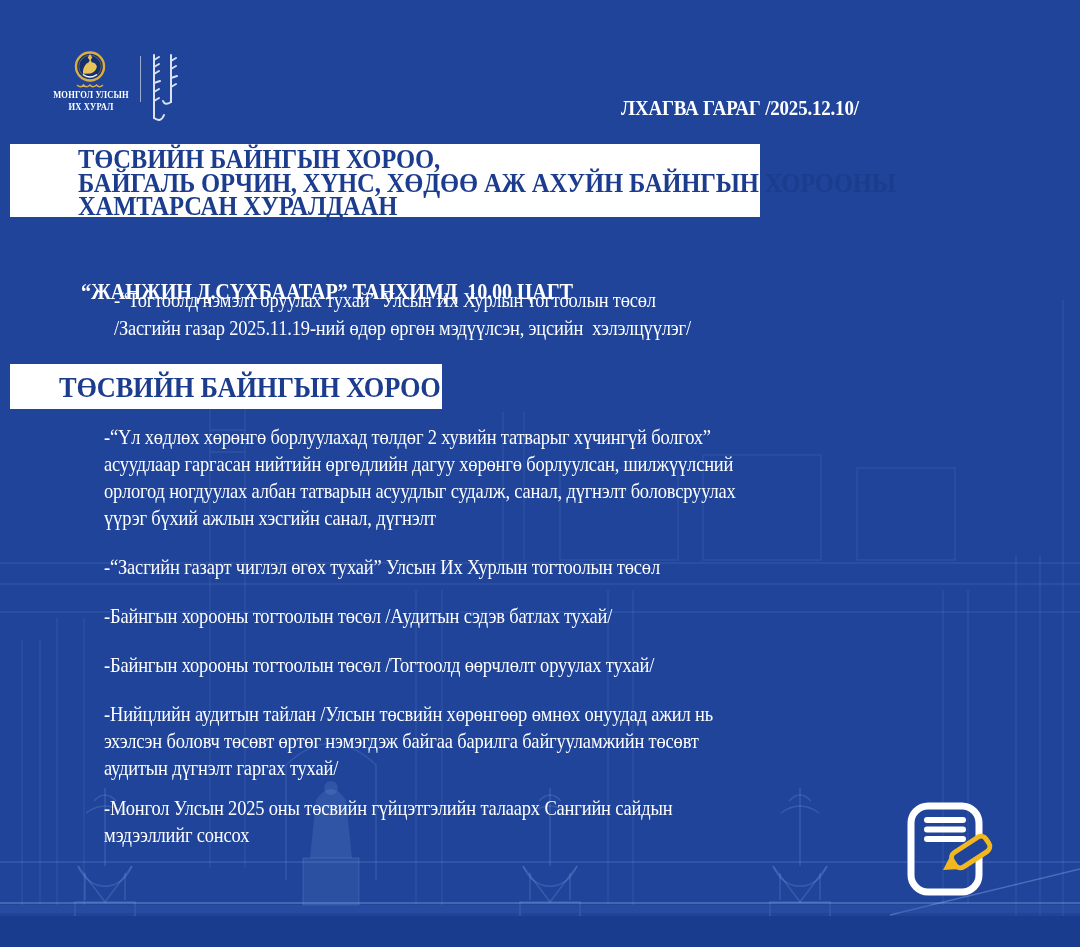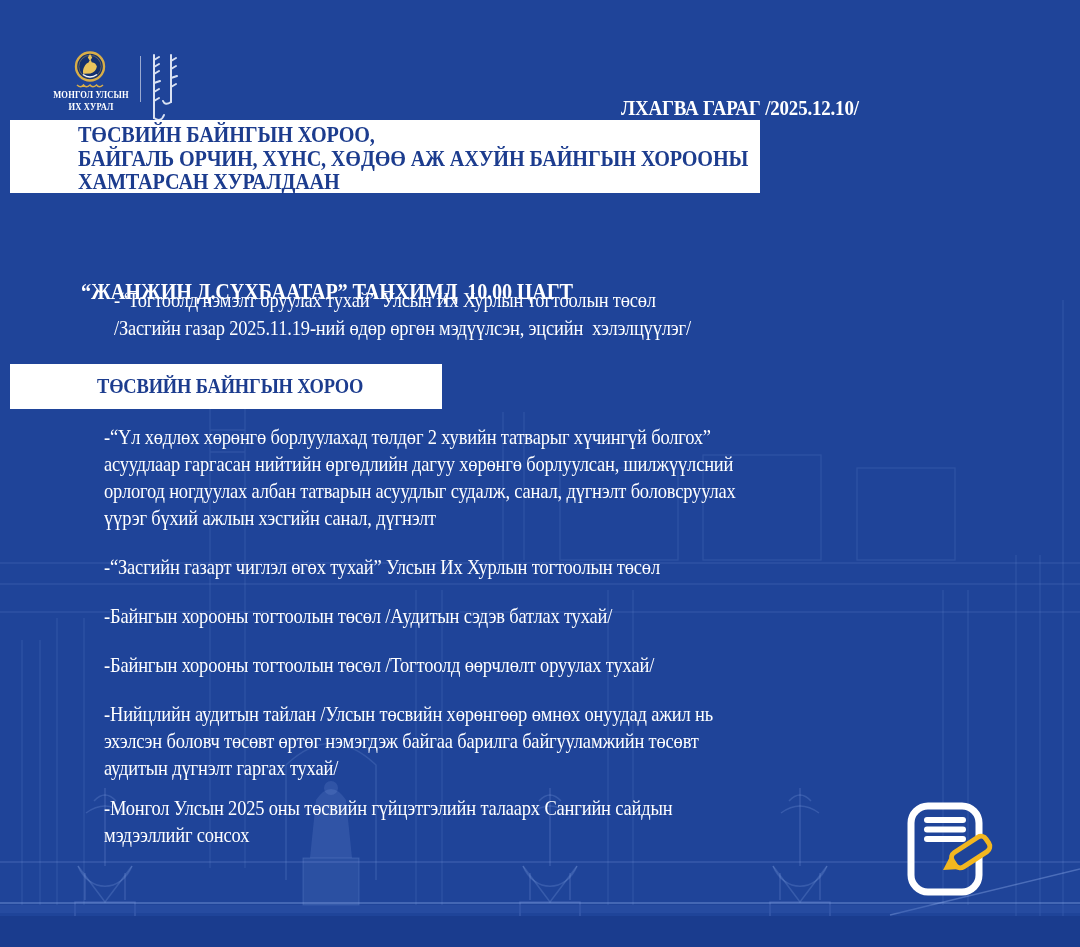--- a/index.html
+++ b/index.html
@@ -19,23 +19,23 @@
     transform:scaleX(.85);transform-origin:50% 0;
   }
   .logo-divider{position:absolute;left:140px;top:56px;width:1px;height:46px;background:rgba(255,255,255,.55);}
   .script{position:absolute;left:146px;top:52px;}
   .date{
     position:absolute;left:621px;top:96px;
     font-size:21.5px;font-weight:bold;letter-spacing:-.2px;white-space:pre;
   }
   
   .banner{position:absolute;background:#FFFFFF;color:#1C3C8E;font-weight:bold;}
-  .banner1{left:10px;top:120px;width:750px;height:73px;box-sizing:border-box;padding:3px 0 0 68px;font-size:23px;line-height:23.5px;letter-spacing:-.2px;}
+  .banner1{left:10px;top:144px;width:750px;height:73px;box-sizing:border-box;padding:3px 0 0 68px;font-size:28px;line-height:23.5px;letter-spacing:-.2px;}
   .banner1 .ln{white-space:pre;}
-  .banner2{left:10px;top:364px;width:432px;height:45px;box-sizing:border-box;padding-left:87px;font-size:21px;line-height:45px;letter-spacing:-.2px;}
+  .banner2{left:10px;top:364px;width:432px;height:45px;box-sizing:border-box;padding-left:49px;font-size:30px;line-height:45px;letter-spacing:-.2px;}
   .banner2 .lbl{display:inline-block;white-space:pre;transform:scaleX(.88);transform-origin:0 0;}
   
   .session{position:absolute;left:81px;top:218px;font-size:23px;font-weight:bold;line-height:29.5px;white-space:pre;letter-spacing:-.2px;}
   .intro{position:absolute;left:114px;top:286px;font-size:21px;line-height:28px;white-space:pre;letter-spacing:-.2px;}
   .agenda{position:absolute;left:104px;top:424px;font-size:21px;line-height:27px;letter-spacing:-.2px;}
   .agenda p{margin:0 0 22px 0;white-space:pre;}
   .agenda p:nth-child(5){margin-bottom:13px;}
   
   .doc-icon{position:absolute;left:903px;top:798px;}
 </style>

